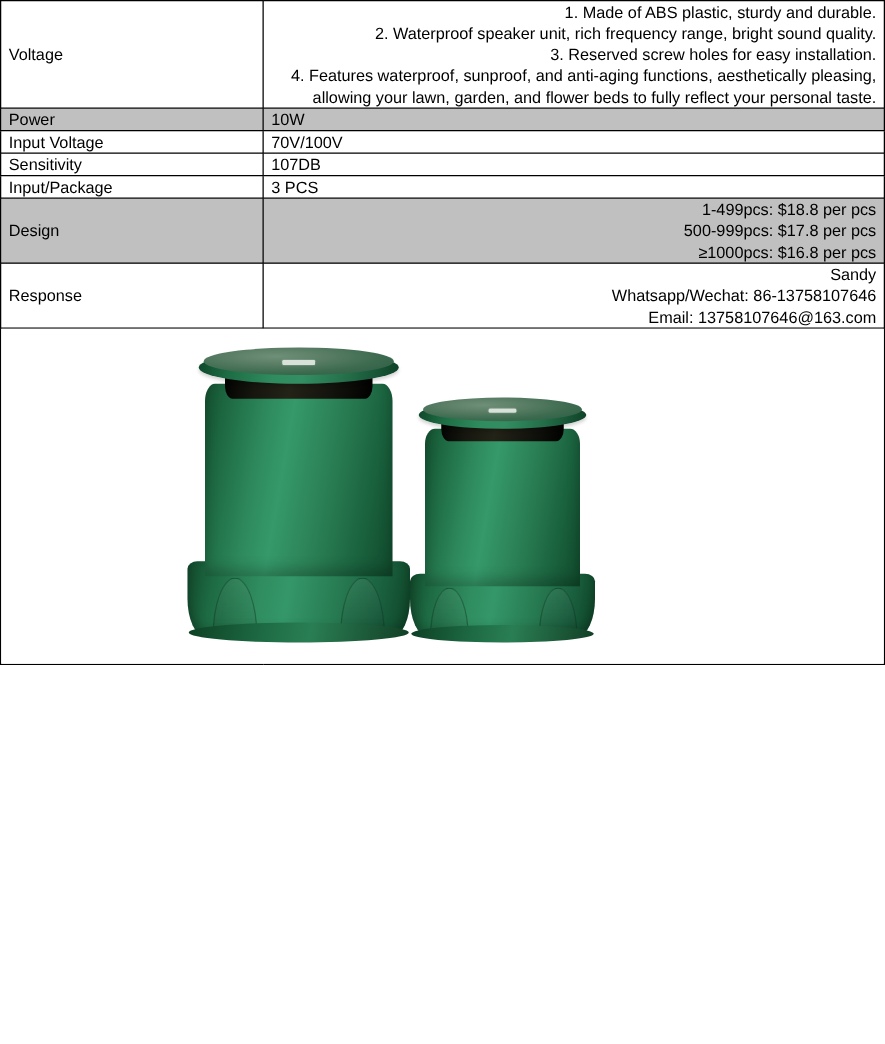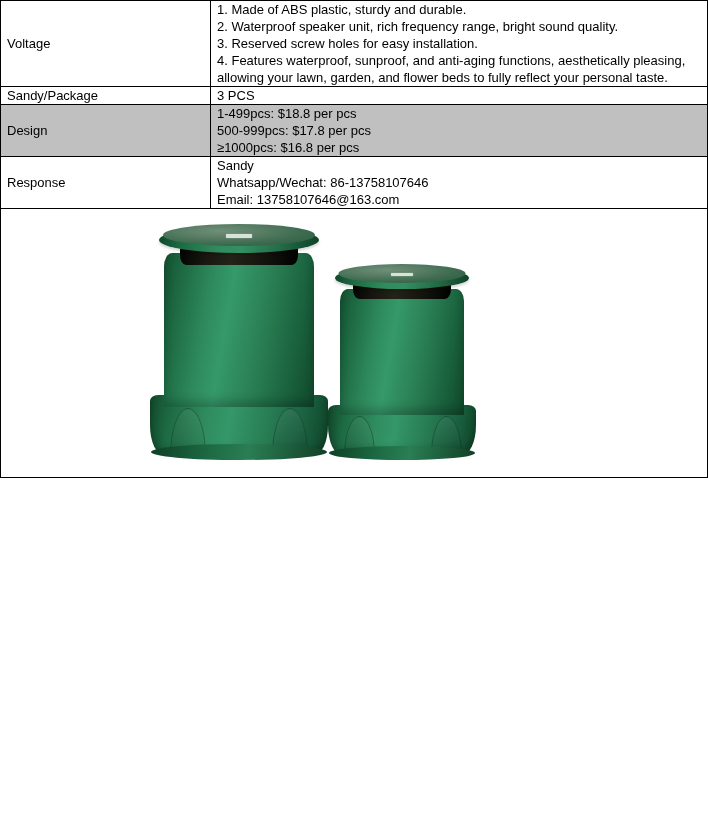--- a/index.html
+++ b/index.html
@@ -36,20 +36,21 @@
   col.c-value { width: 497px; }
 
   tr.shaded td { background: #c0c0c0; }
   tr.plain td { background: #ffffff; }
 
   .cell-label { }
   .cell-value { }
 
   .multiline {
     white-space: pre-line;
+    text-align: right;
   }
 
   
   td.image-cell {
     padding: 0;
     background: #ffffff;
     height: 268px;
     vertical-align: top;
   }
 
@@ -175,27 +176,39 @@
 
 
     <tr class="plain">
       <td class="cell-label">Voltage</td>
       <td class="cell-value multiline">1. Made of ABS plastic, sturdy and durable.
 2. Waterproof speaker unit, rich frequency range, bright sound quality.
 3. Reserved screw holes for easy installation.
 4. Features waterproof, sunproof, and anti-aging functions, aesthetically pleasing, allowing your lawn, garden, and flower beds to fully reflect your personal taste.</td>
     </tr>
 
-
-
-
-
-
-    <tr class="plain">
-      <td class="cell-label">Sandy/Package</td>
+    <tr class="shaded">
+      <td class="cell-label">Power</td>
+      <td class="cell-value">10W</td>
+    </tr>
+
+    <tr class="plain">
+      <td class="cell-label">Input Voltage</td>
+      <td class="cell-value">70V/100V</td>
+    </tr>
+
+
+    <tr class="plain">
+      <td class="cell-label">Sensitivity</td>
+      <td class="cell-value">107DB</td>
+    </tr>
+
+
+    <tr class="plain">
+      <td class="cell-label">Input/Package</td>
       <td class="cell-value">3 PCS</td>
     </tr>
 
     <tr class="shaded">
       <td class="cell-label">Design</td>
       <td class="cell-value multiline">1-499pcs: $18.8 per pcs
 500-999pcs: $17.8 per pcs
 ≥1000pcs: $16.8 per pcs</td>
     </tr>
 

